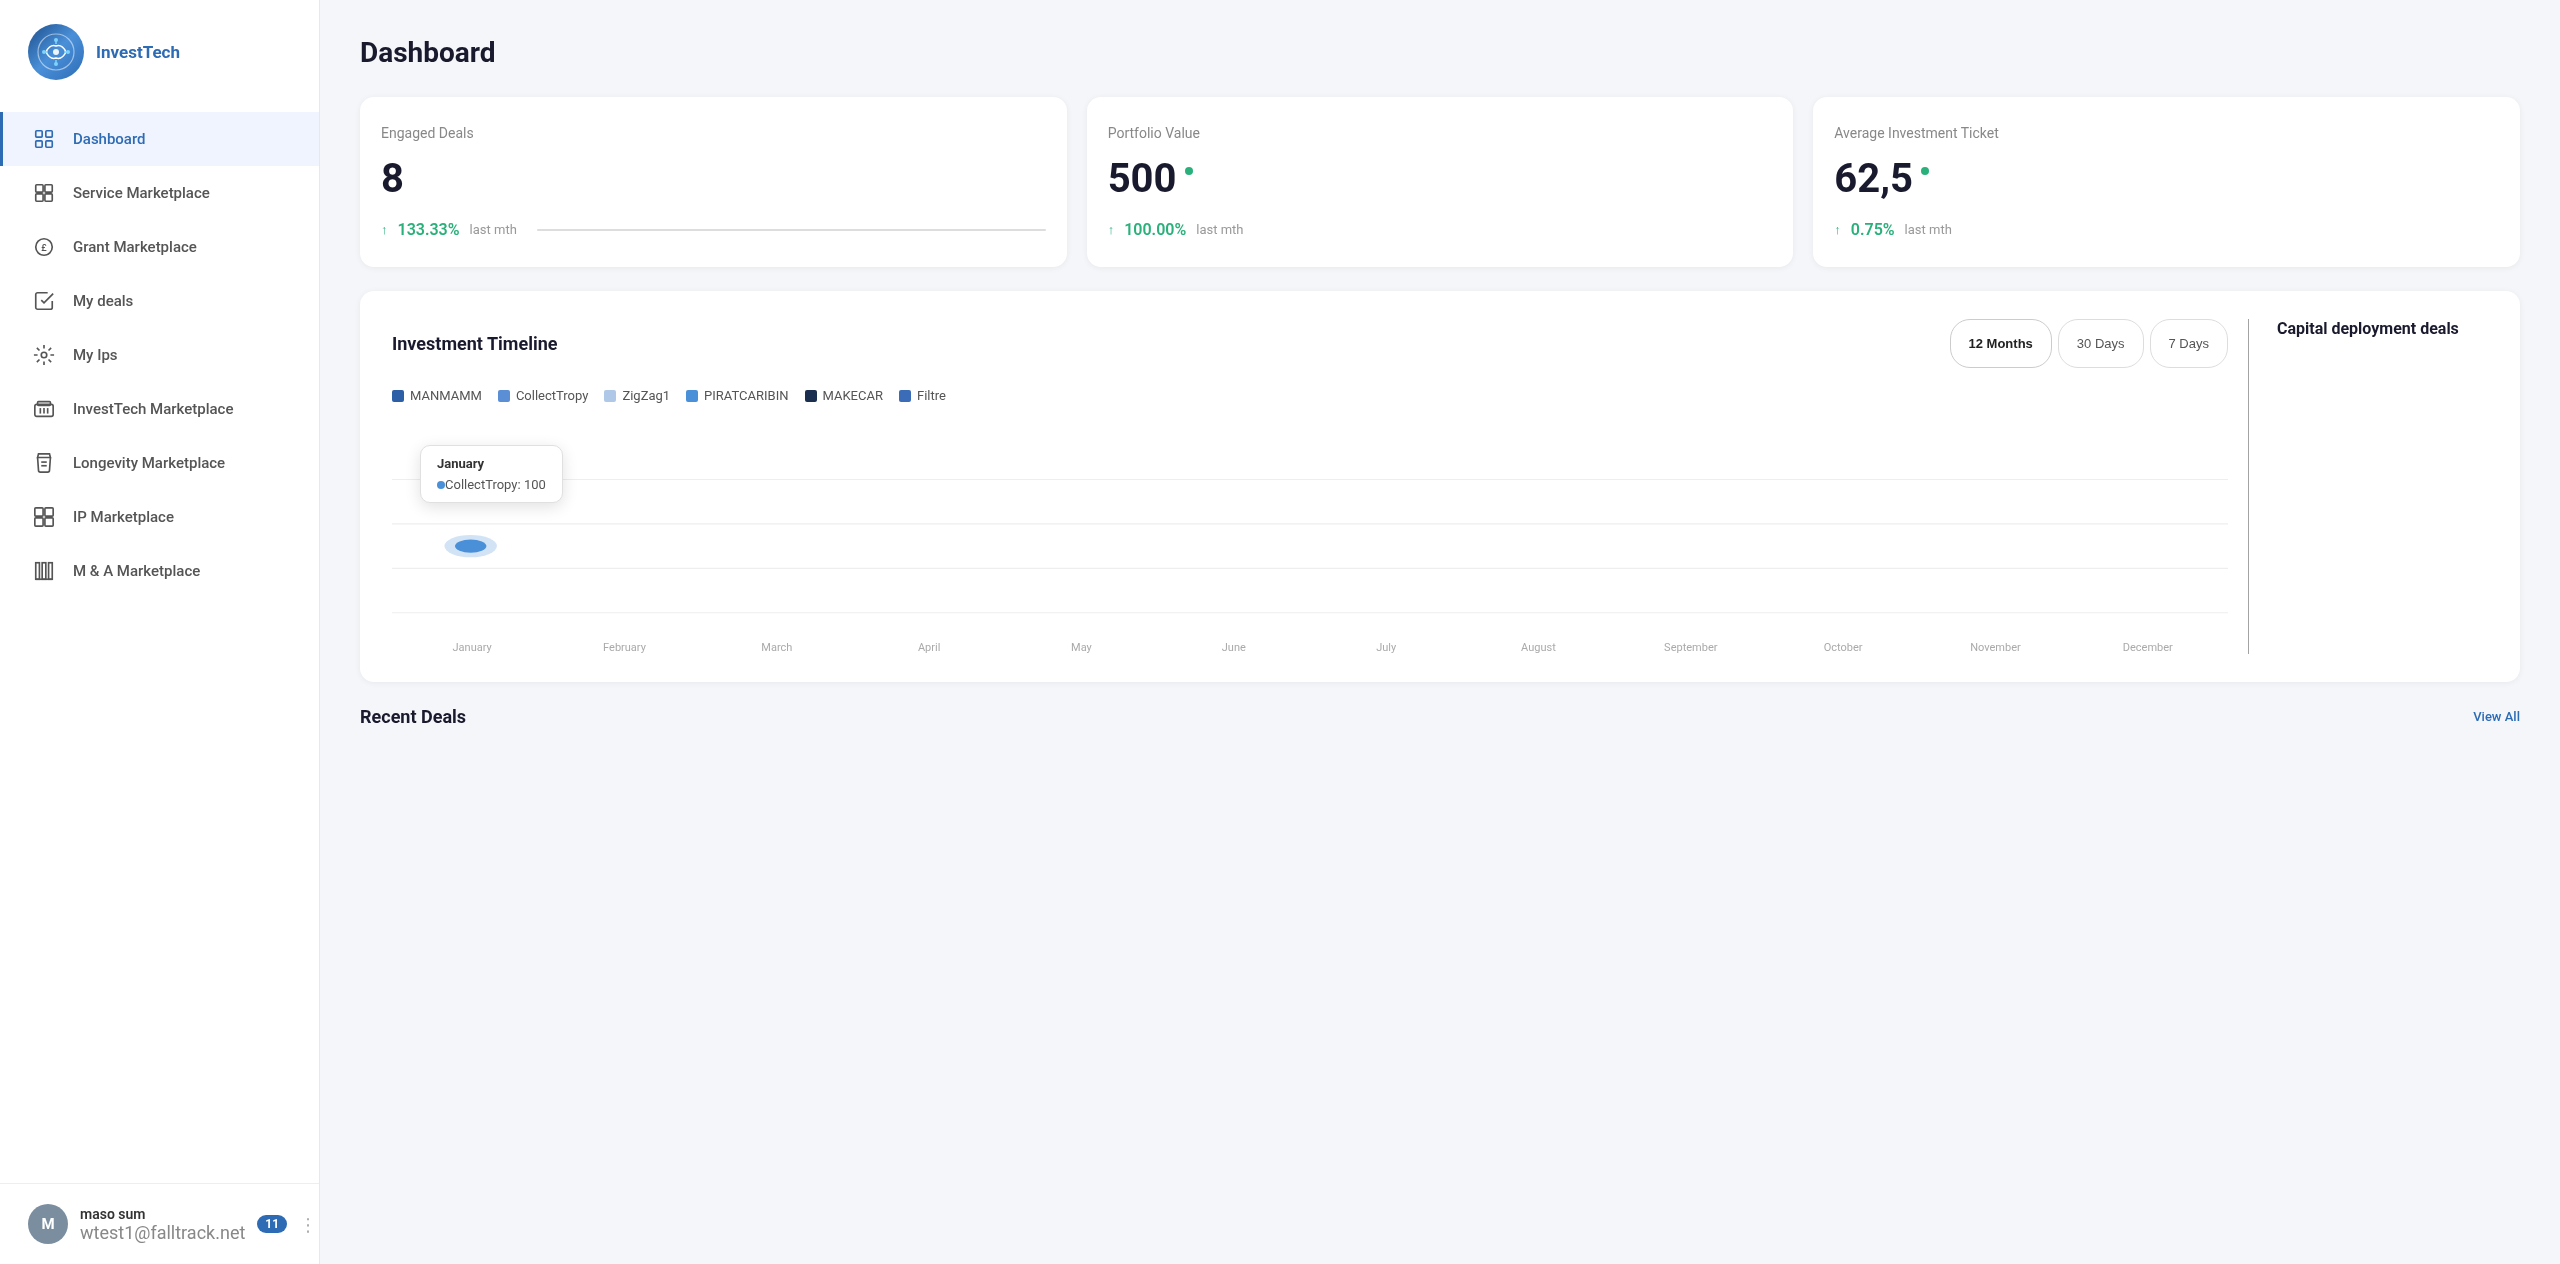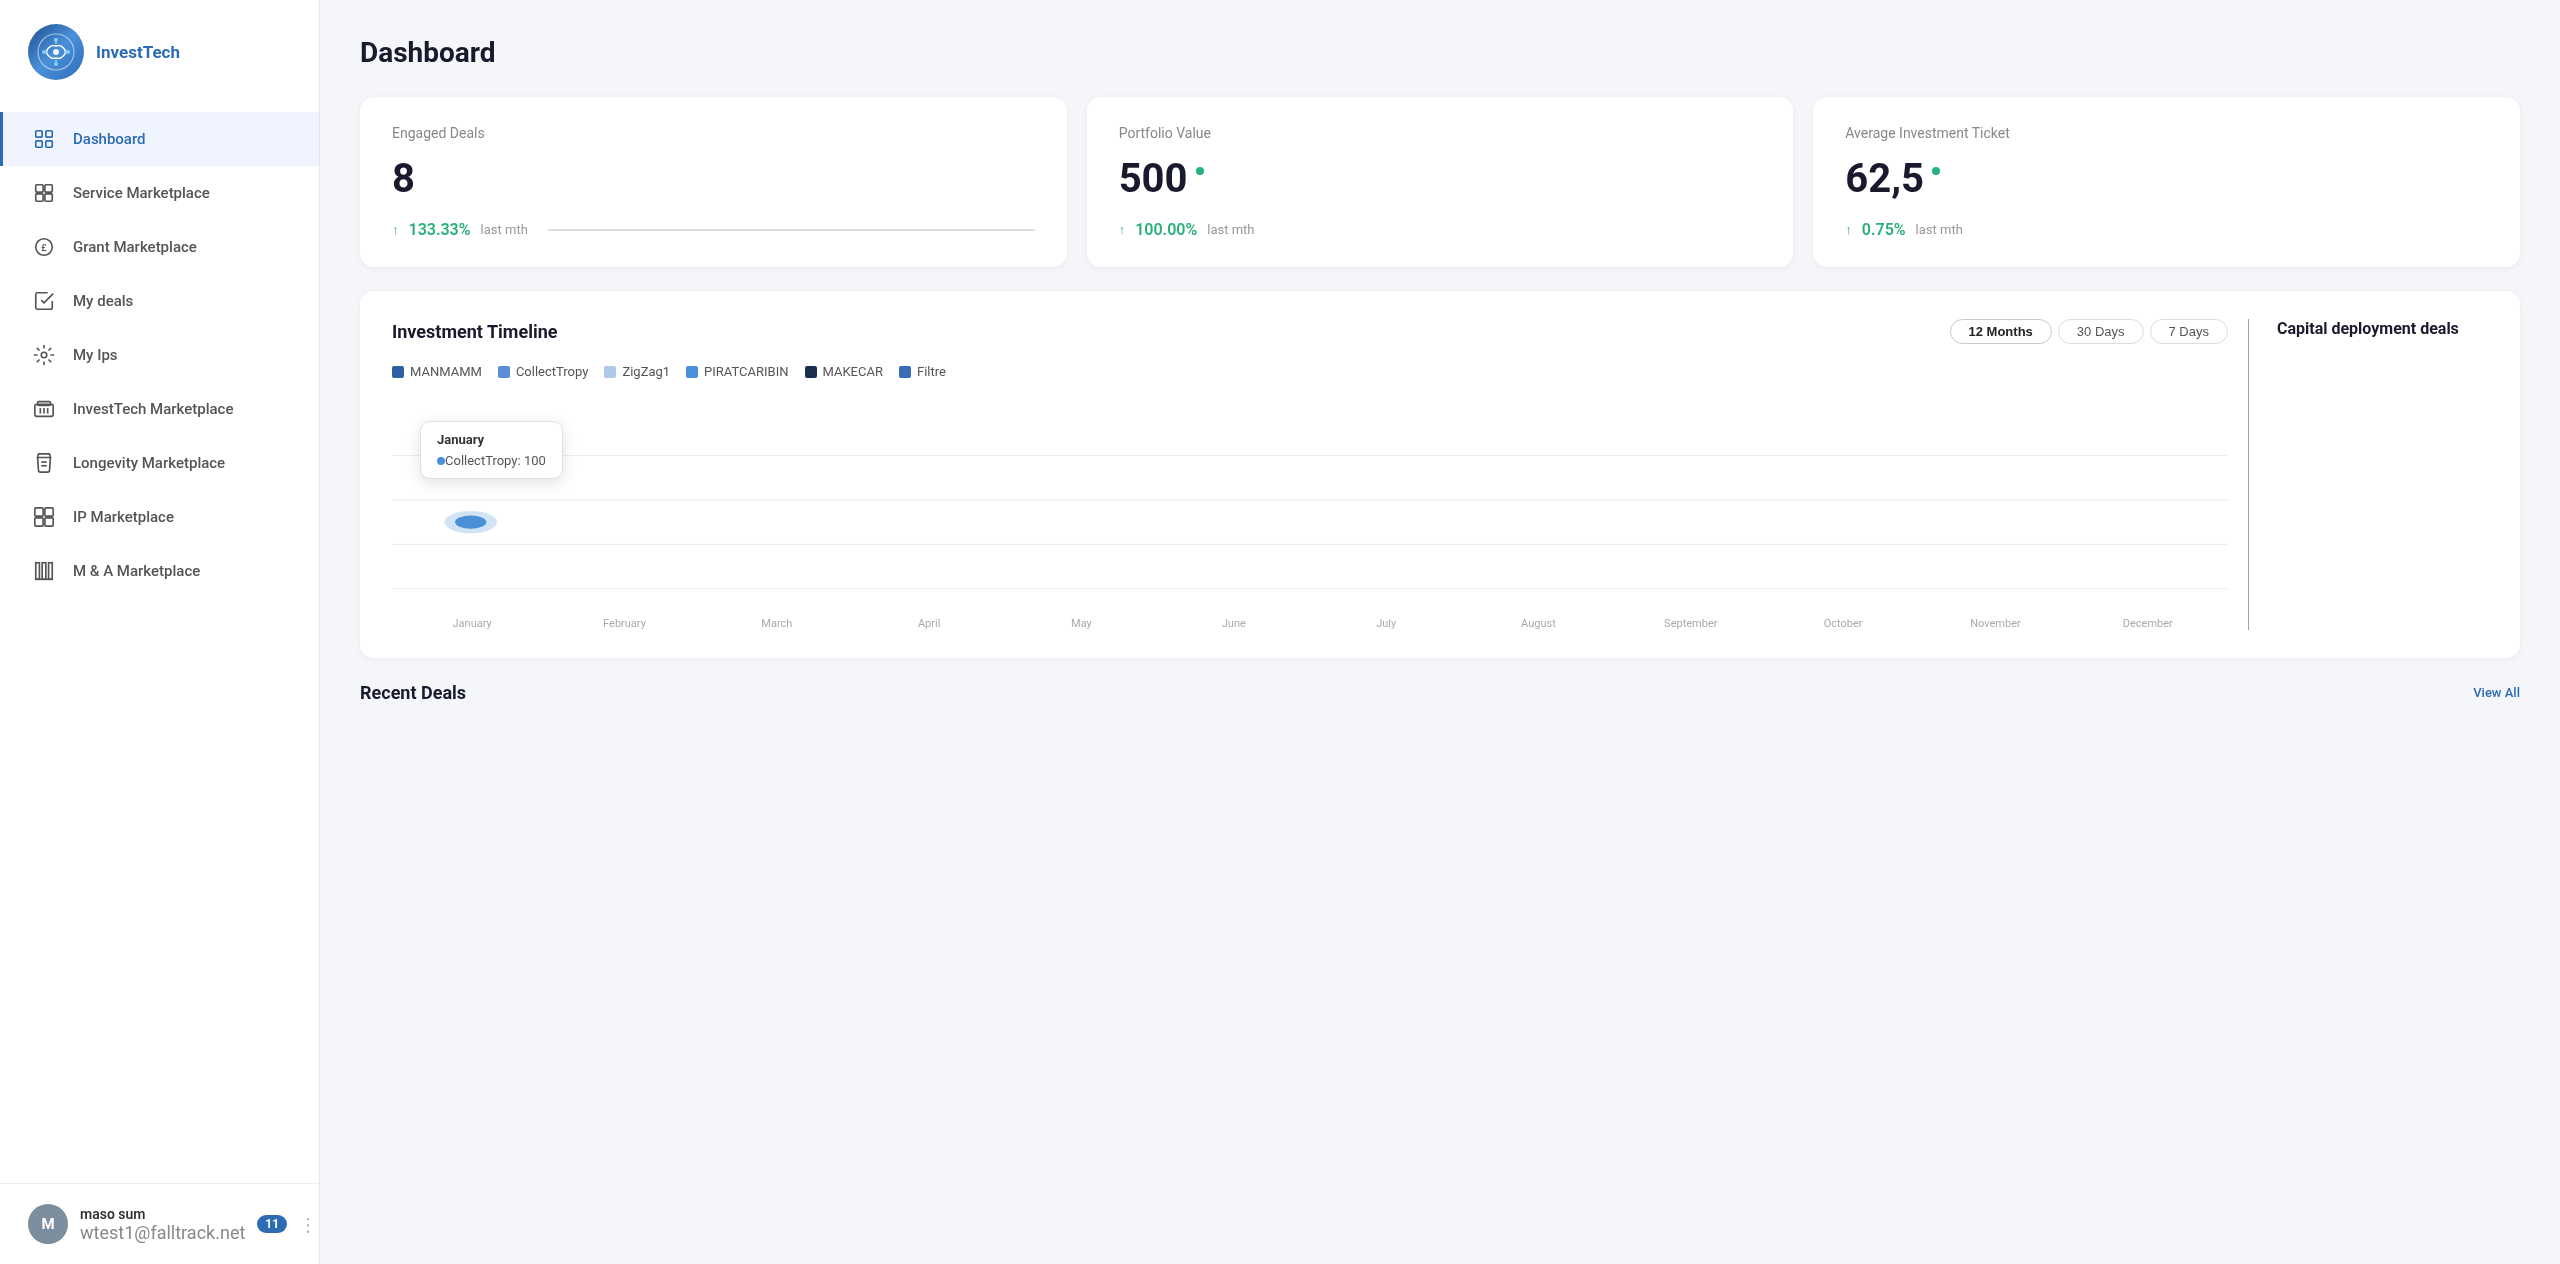--- a/index.html
+++ b/index.html
@@ -107,21 +107,21 @@
     
     .stats-row {
       display: grid;
       grid-template-columns: 1fr 1fr 1fr;
       gap: 20px;
       margin-bottom: 24px;
     }
     .stat-card {
       background: #fff;
       border-radius: 14px;
-      padding: 28px 32px;
+      padding: 28px 21px;
       box-shadow: 0 1px 6px rgba(0,0,0,0.06);
     }
     .stat-label { font-size: 14px; color: #888; margin-bottom: 14px; }
     .stat-value { font-size: 40px; font-weight: 700; color: #1a1a2e; margin-bottom: 18px; }
     .stat-footer { display: flex; align-items: center; gap: 10px; }
     .stat-pct { font-size: 16px; font-weight: 600; color: #2ab07a; }
     .stat-arrow { color: #2ab07a; font-size: 13px; }
     .stat-last { font-size: 13px; color: #999; }
     .stat-line { flex: 1; height: 2px; background: #ddd; border-radius: 2px; margin-left: 10px; }
     .stat-dot-green { width: 8px; height: 8px; border-radius: 50%; background: #2ab07a; flex-shrink: 0; }
@@ -133,21 +133,21 @@
       padding: 28px 32px;
       box-shadow: 0 1px 6px rgba(0,0,0,0.06);
       display: flex;
       gap: 0;
     }
     .chart-main { flex: 1; min-width: 0; }
     .chart-header { display: flex; align-items: center; justify-content: space-between; margin-bottom: 20px; }
     .chart-title { font-size: 18px; font-weight: 700; color: #1a1a2e; }
     .time-filters { display: flex; gap: 6px; }
     .time-btn {
-      padding: 4px 18px;
+      padding: 16px 18px;
       border: 1px solid #ddd;
       border-radius: 20px;
       font-size: 13px;
       cursor: pointer;
       background: #fff;
       color: #555;
       font-weight: 500;
     }
     .time-btn.active { background: #fff; border-color: #ccc; font-weight: 600; color: #222; }
 

